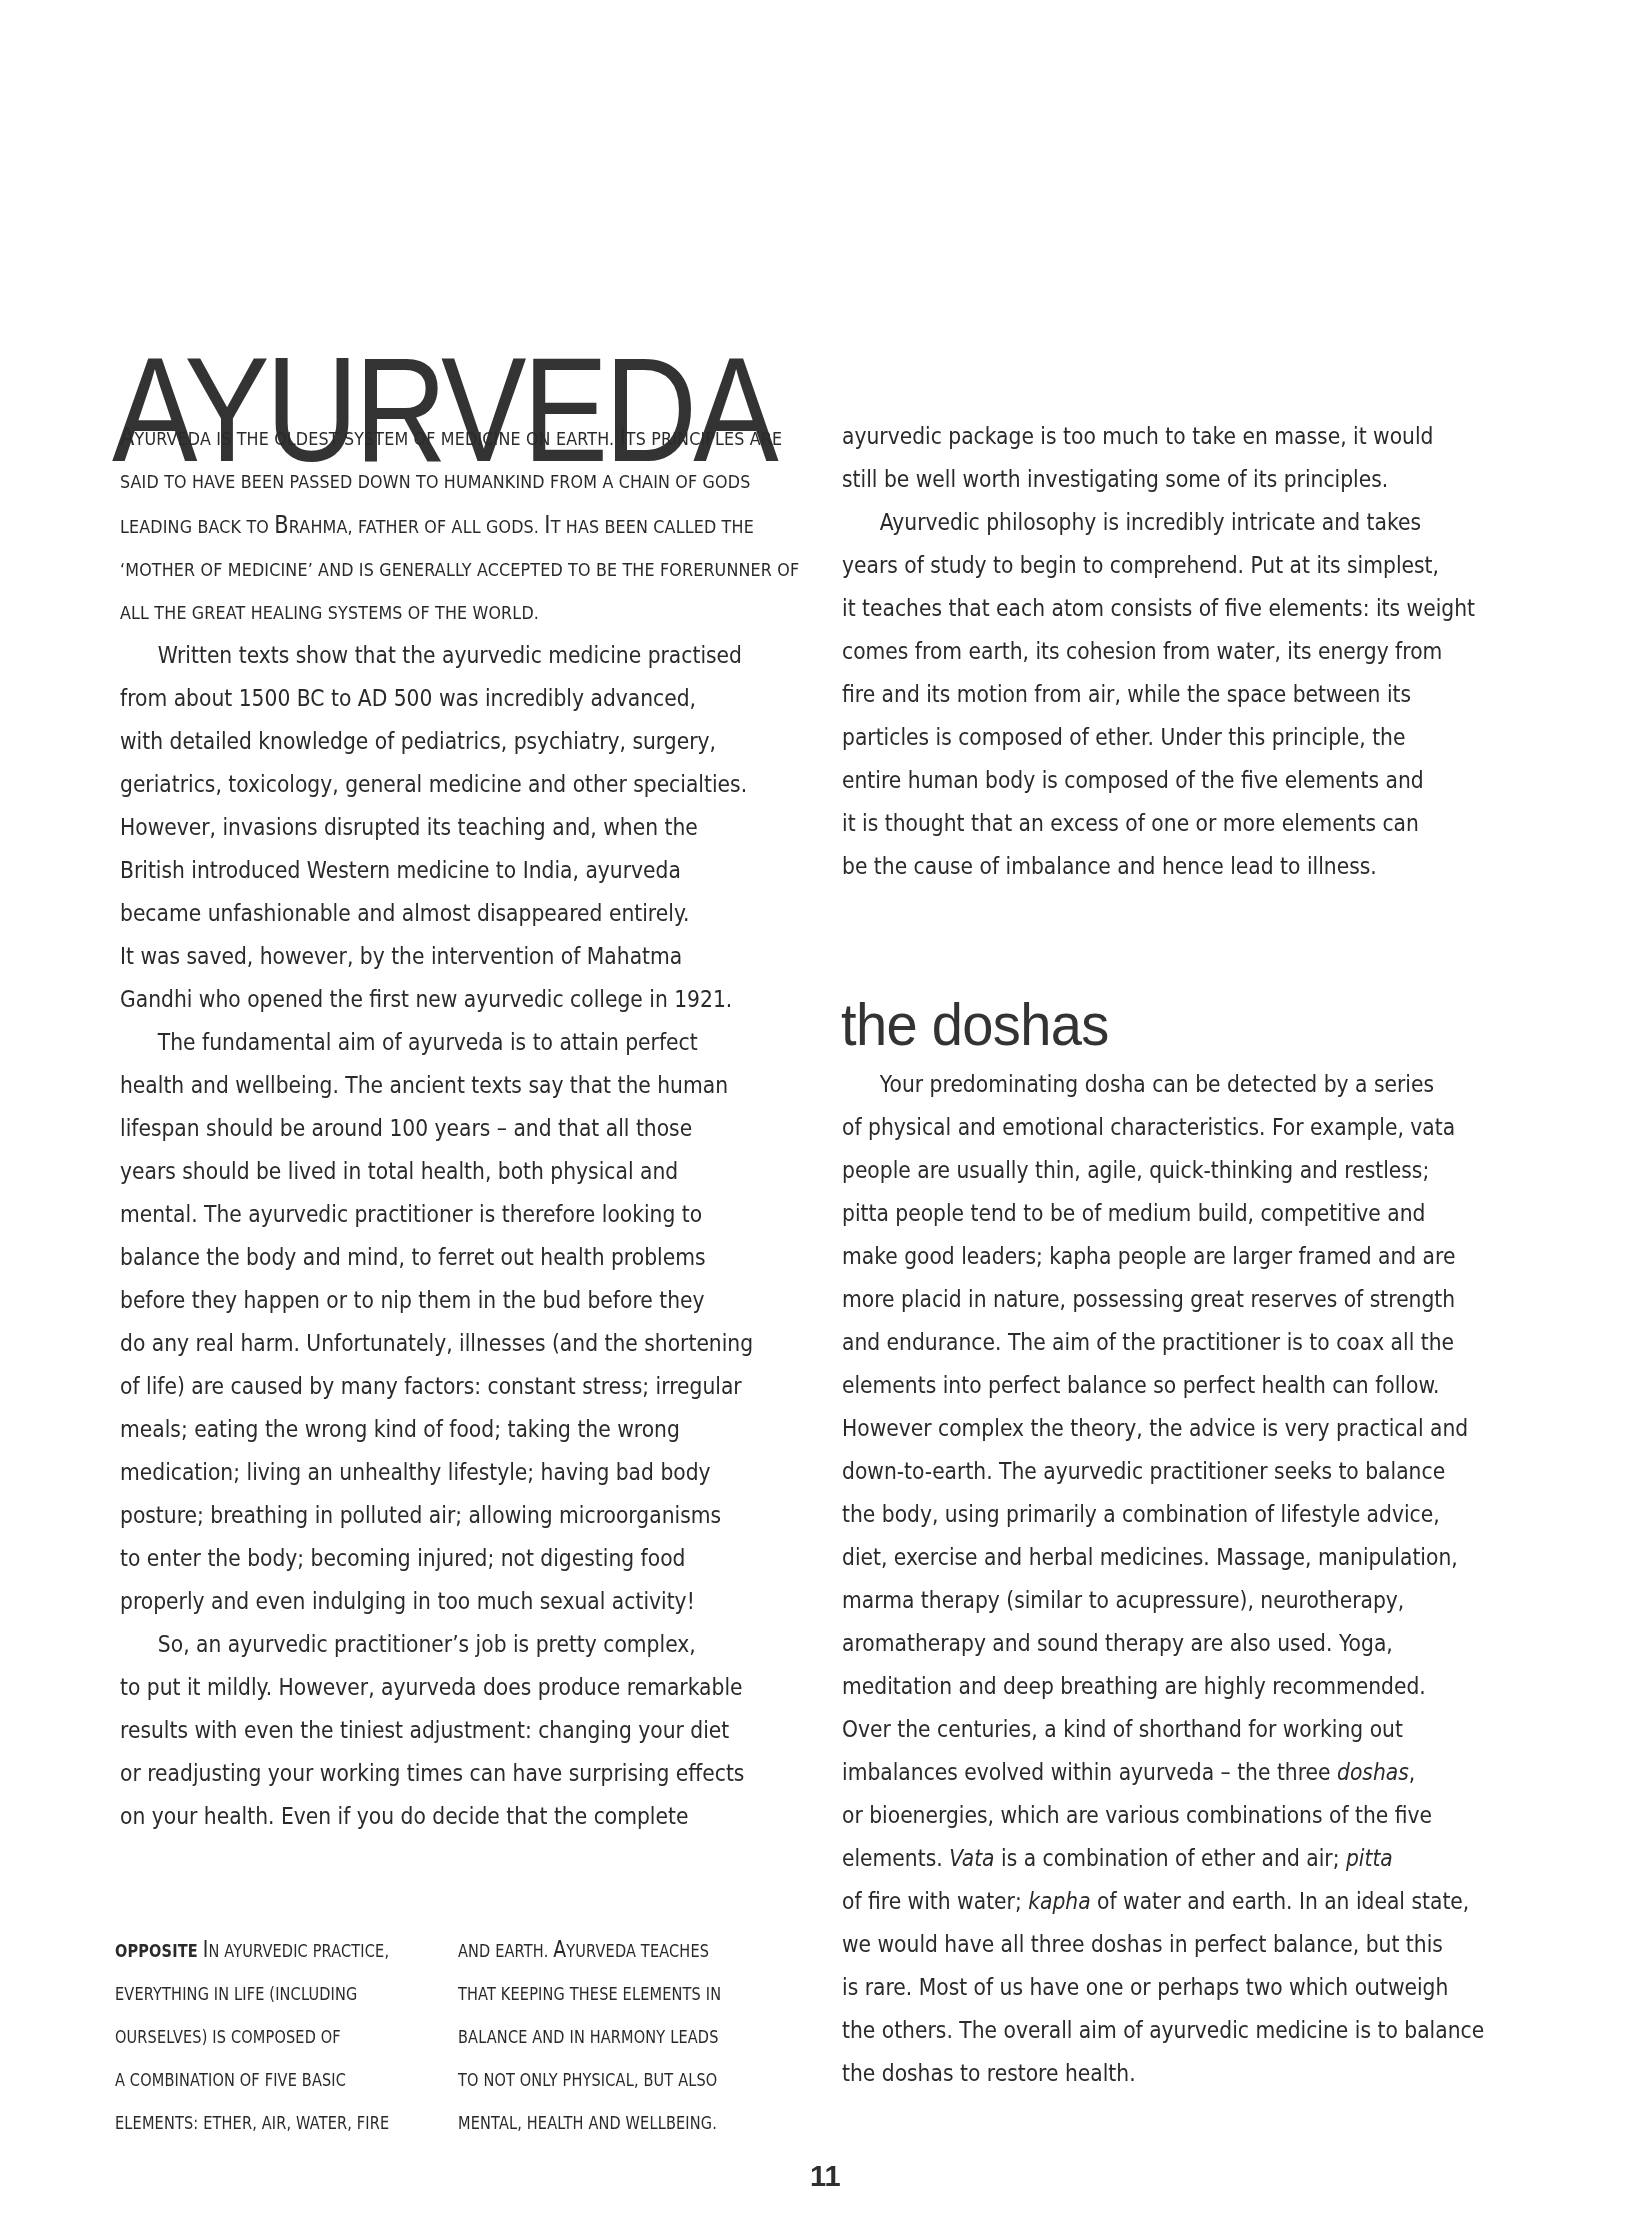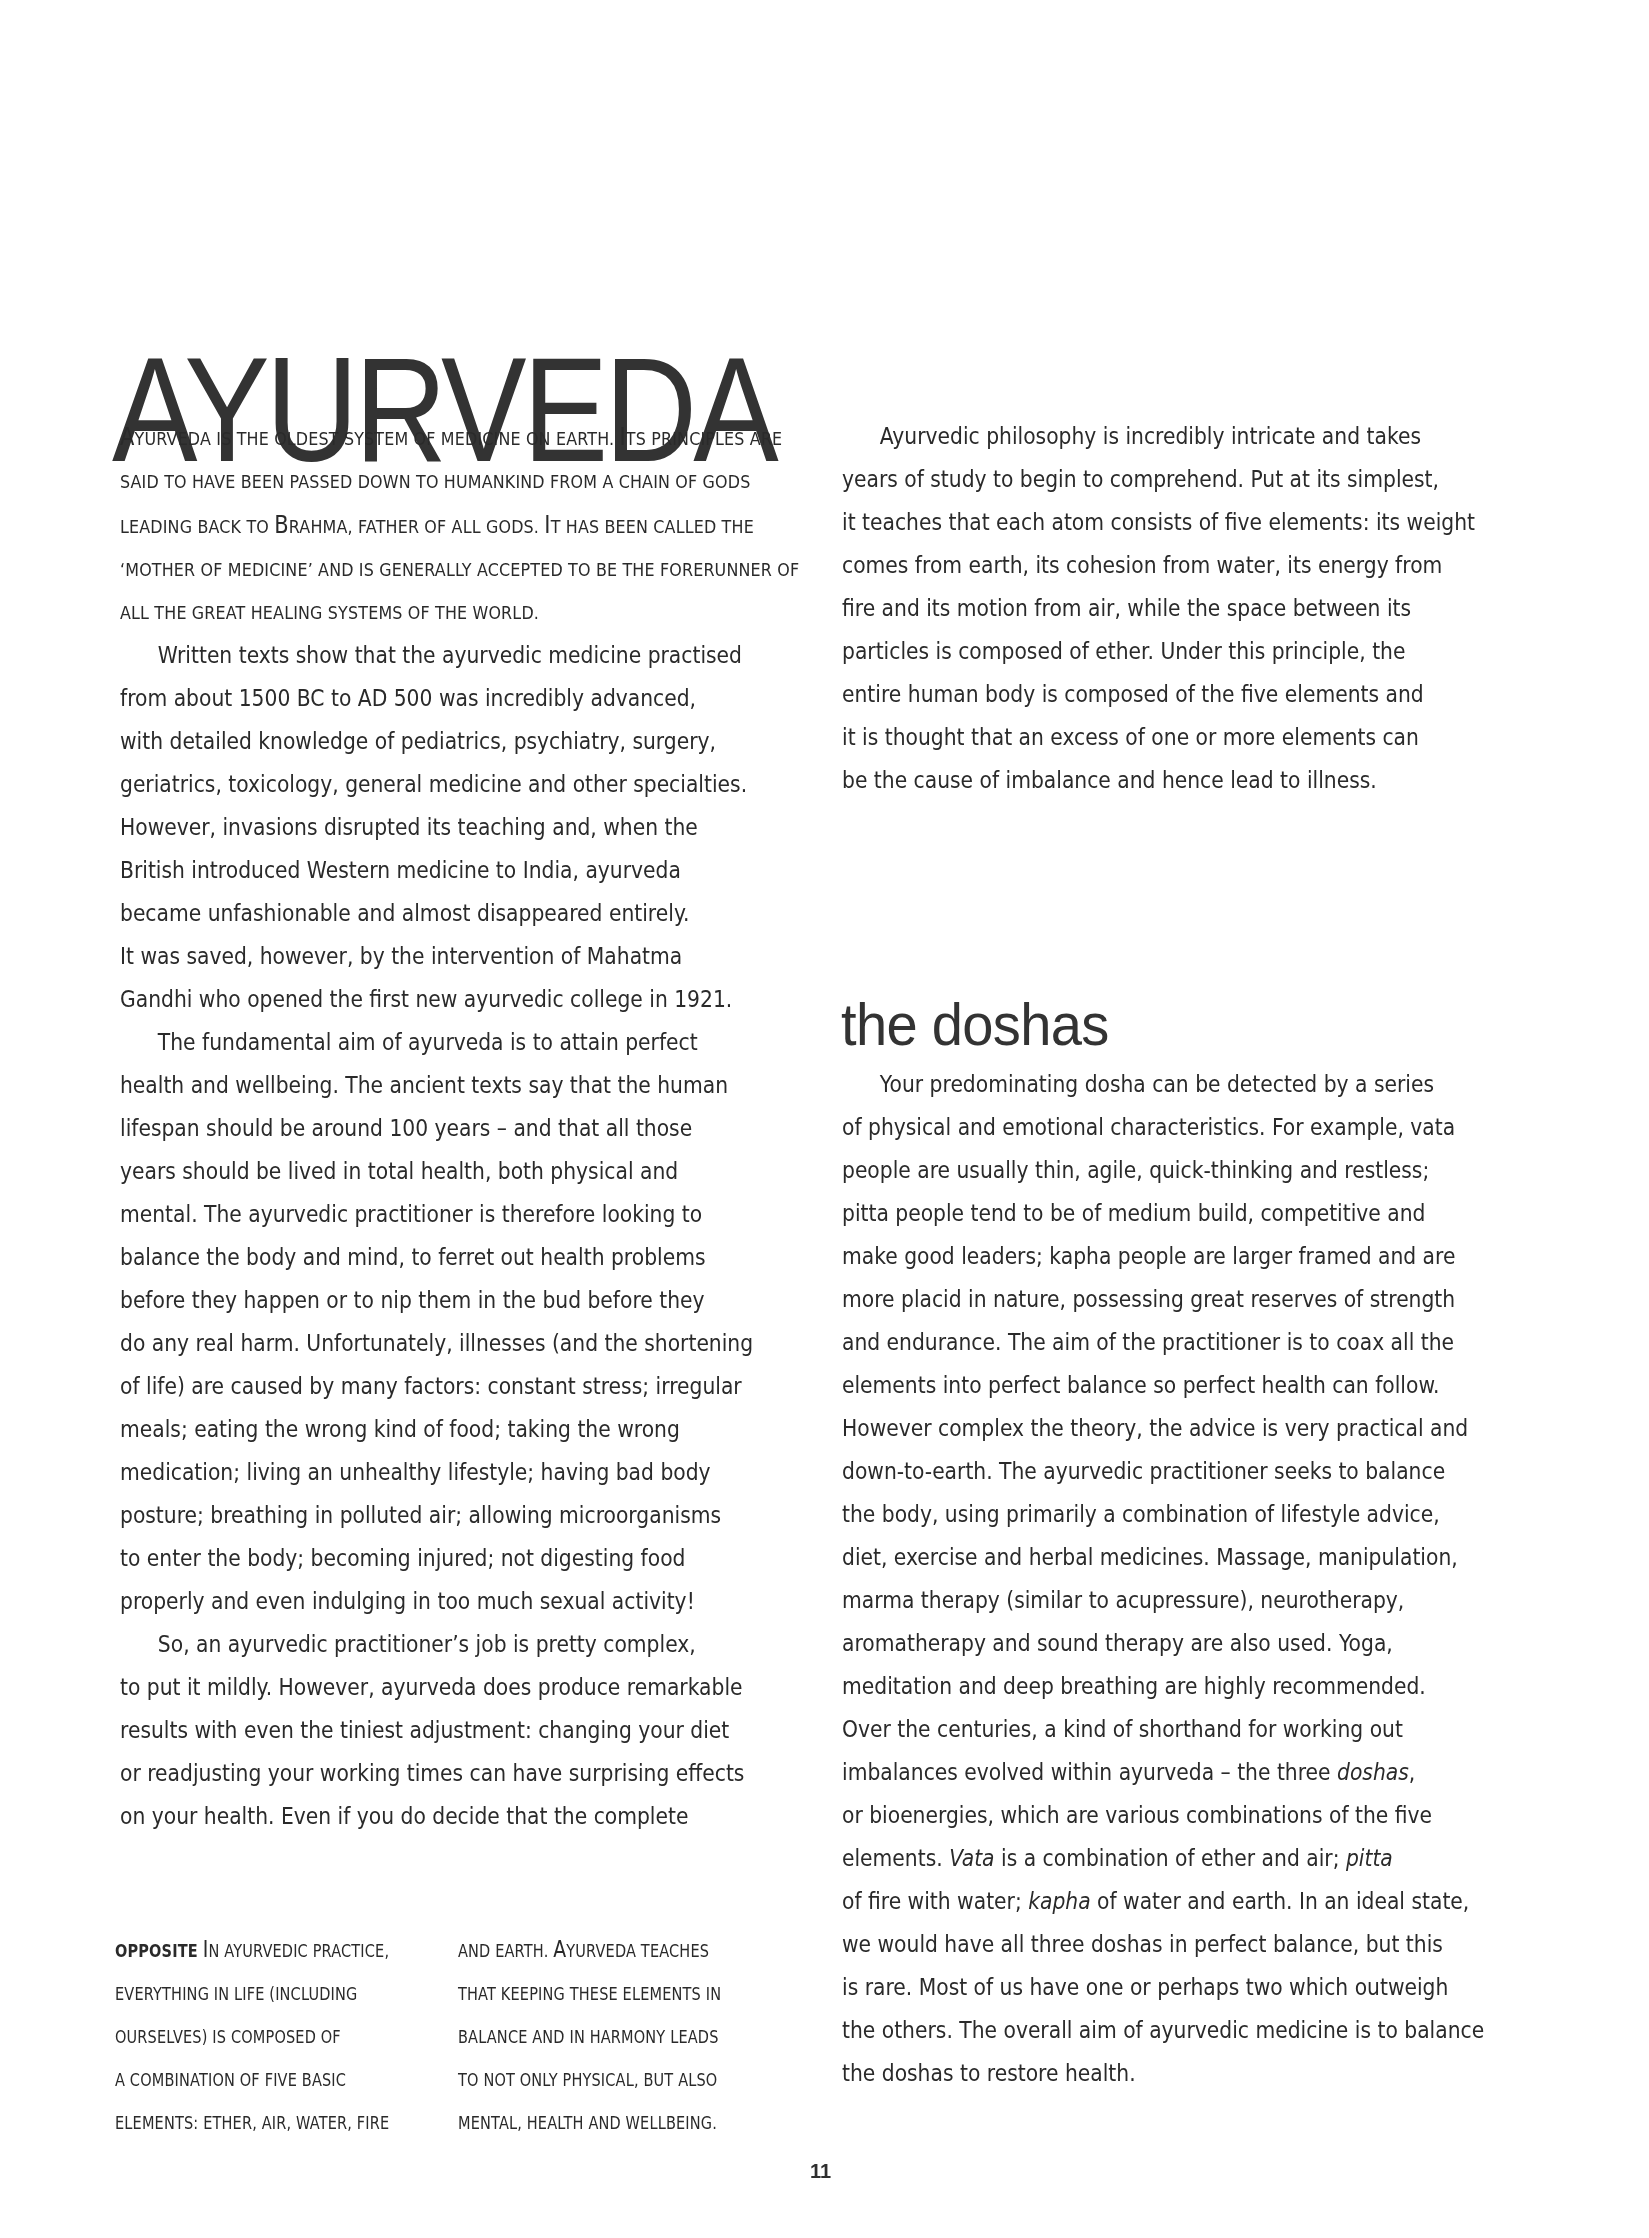--- a/index.html
+++ b/index.html
@@ -44,21 +44,21 @@
     font-family: "DejaVu Sans", "Liberation Sans", sans-serif;
     margin-top: 40px;
   }
   .caption .line { transform: scaleX(0.82); }
   .caption-a { left: 115px; width: 325px; }
   .caption-b { left: 458px; width: 325px; }
   .caption .bold { font-weight: 700; }
   .caption .cap { font-size: 23px; }
   .page-number {
     position: absolute; left: 810px; top: 2160px;
-    font-size: 20px; font-weight: 700; color: #2f2f2f;
+    font-size: 29px; font-weight: 700; color: #2f2f2f;
     font-family: "Liberation Sans", sans-serif;
   }
 </style>
 </head>
 <body>
 
 <h1 class="page-title">AYURVEDA</h1>
 
 <div class="col col-left">
   <div class="intro">
@@ -114,20 +114,24 @@
 <div class="caption caption-b">
   <span class="line"><span>and earth. </span><span class="cap">A</span><span>yurveda teaches</span></span>
   <span class="line">that keeping these elements in</span>
   <span class="line">balance and in harmony leads</span>
   <span class="line">to not only physical, but also</span>
   <span class="line">mental, health and wellbeing.</span>
 </div>
 
 <div class="col col-right">
   <div>
+    <span class="line">ayurvedic package is too much to take en masse, it would</span>
+    <span class="line">still be well worth investigating some of its principles.</span>
+  </div>
+  <div>
     <span class="line indent">Ayurvedic philosophy is incredibly intricate and takes</span>
     <span class="line">years of study to begin to comprehend. Put at its simplest,</span>
     <span class="line">it teaches that each atom consists of five elements: its weight</span>
     <span class="line">comes from earth, its cohesion from water, its energy from</span>
     <span class="line">fire and its motion from air, while the space between its</span>
     <span class="line">particles is composed of ether. Under this principle, the</span>
     <span class="line">entire human body is composed of the five elements and</span>
     <span class="line">it is thought that an excess of one or more elements can</span>
     <span class="line">be the cause of imbalance and hence lead to illness.</span>
   </div>

